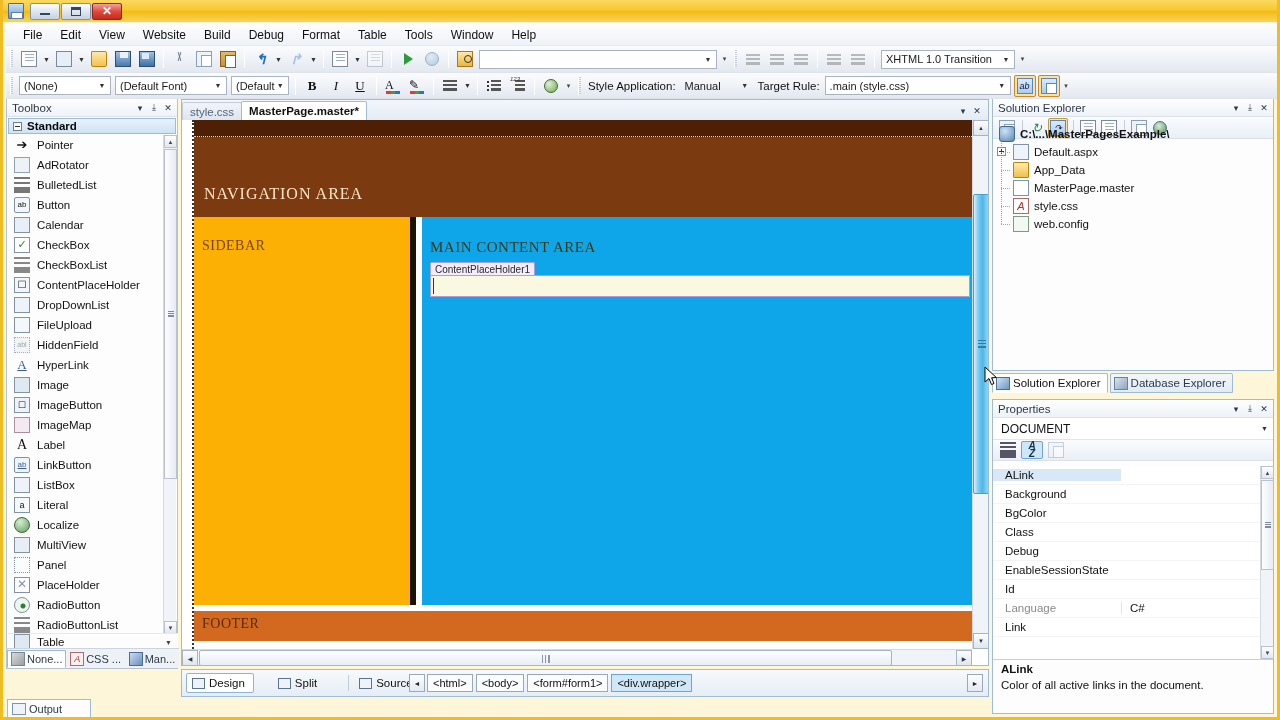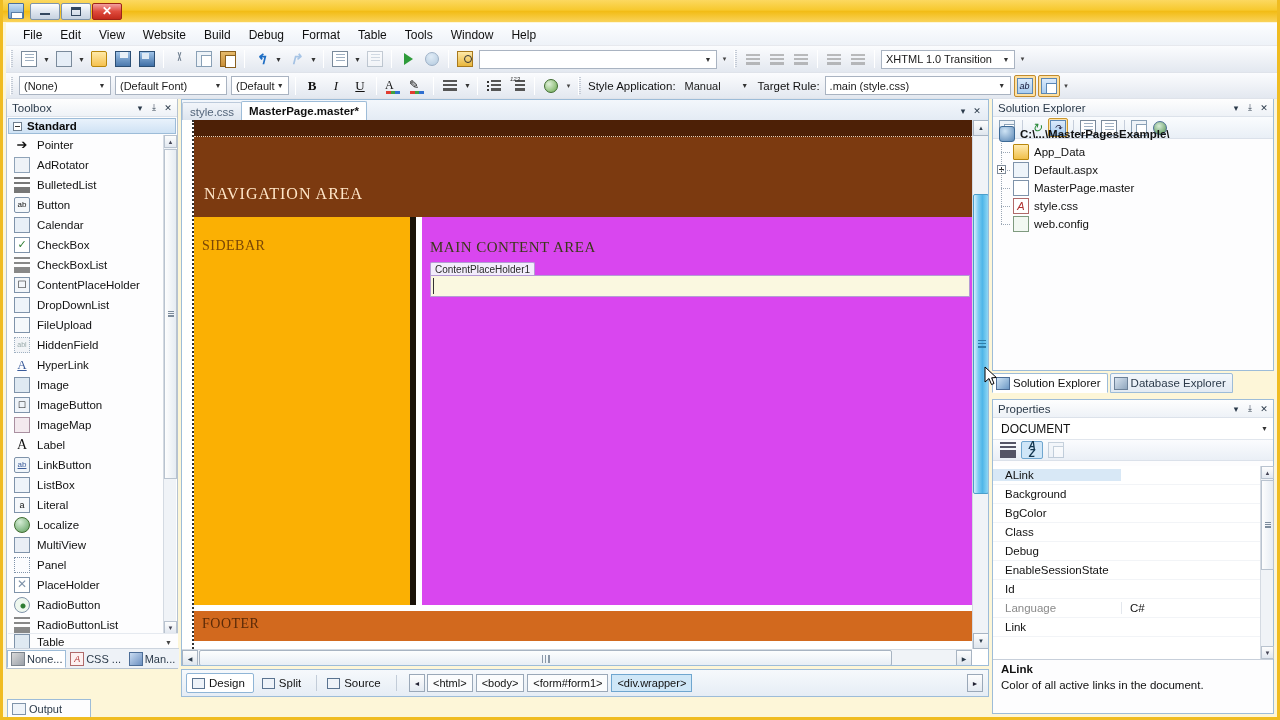--- a/index.html
+++ b/index.html
@@ -277,21 +277,21 @@
   }
   .nav-area span { position:absolute; left:10px; top:48px; }
   .sidebar-area {
     position:absolute; left:12px; top:97px; width:222px; bottom:44px;
     background:#fbb003; color:#7a4605; font-family:"Liberation Serif",serif; font-size:14px;
     letter-spacing:.5px; border-right: 6px solid #1a1207;
   }
   .sidebar-area span { position:absolute; left:8px; top:21px; }
   .main-area {
     position:absolute; left:240px; top:97px; right:0; bottom:44px;
-    background:#d946ef; color:#3a3a18; font-family:"Liberation Serif",serif; font-size:15px;text-decoration:underline;
+    background:#0ea5e9; color:#3a3a18; font-family:"Liberation Serif",serif; font-size:15px;text-decoration:underline;
   }
   .main-area > .mtitle { position:absolute; left:8px; top:22px; letter-spacing:.5px; }
   .cph-tag {
     position:absolute; left:8px; top:45px; height:13px; padding:0 4px;
     background:#f2ecfb; border:1px solid #b59bd4; border-bottom:none;
     font-family:"Liberation Sans",sans-serif; font-size:10px; color:#2a2a2a;
     display:flex; align-items:center; border-radius:2px 2px 0 0;
   }
   .cph-box {
     position:absolute; left:8px; top:58px; right:2px; height:22px;
@@ -337,21 +337,21 @@
   .hthumb:after{content:"";position:absolute;left:50%;margin-left:-4px;top:4px;width:8px;height:8px;
     background:linear-gradient(to right,#8a98a8 0 1px,transparent 1px 3px,#8a98a8 3px 4px,transparent 4px 6px,#8a98a8 6px 7px);}
 
   
   .viewbar {
     position:absolute; left:178px; bottom:20px; right:288px; height:28px;
     background:linear-gradient(to bottom,#f6f9fc,#e6edf5);
     border:1px solid #9dbcd8; display:flex; align-items:center; padding-left:4px;
   }
   .vb-btn {
-    height:20px; display:flex;align-items:center; padding:0 8px 0 5px; margin-right:2px;
+    height:20px; display:flex;align-items:center; padding:0 8px 0 5px; margin-right:18px;
     font-size:11.5px; color:#111; border:1px solid transparent; border-radius:2px;
   }
   .vb-btn.active { background:#fff; border-color:#8fb5d6; }
   .vb-btn .vi{width:13px;height:11px;margin-right:4px;flex:none;border:1px solid #5a7390;background:#eef3f9;position:relative;}
   .vb-sep{width:1px;height:16px;background:#c2ccd8;margin:0 4px;}
   .tagnav {
     position:absolute; left:400px; bottom:20px; right:288px; height:28px;
     display:flex; align-items:center; padding:8px 4px;
   }
   .tag-arrow{
@@ -904,30 +904,30 @@
       <div class="se-tbtn">
           <i class="ic-globe" style="background:radial-gradient(circle at 5px 4px,#d7ecd7,#4f8f4f);"></i>
         </div>
     </div>
     <div class="se-tree">
       <div class="se-row root">
         <span class="se-ico" style="border-radius:3px;background:radial-gradient(circle at 5px 4px,#cfe4f5,#5b87b5);border:1px solid #3d6a96;"></span>
         <span>C:\...\MasterPagesExample\</span>
       </div>
       <div class="se-row">
-        <span class="se-dash vline"></span>
-        <span class="se-ico" style="background:linear-gradient(to bottom,#ffeaaf,#f0c04a);border:1px solid #b8860b;border-radius:1px;"></span>
-        <span>App_Data</span>
-      </div>
-      <div class="se-row">
         <span class="se-dash vline">
             <i class="se-plus"></i>
           </span>
         <span class="se-ico" style="background:#eef4fa;border:1px solid #7f93aa;"></span>
         <span>Default.aspx</span>
+      </div>
+      <div class="se-row">
+        <span class="se-dash vline"></span>
+        <span class="se-ico" style="background:linear-gradient(to bottom,#ffeaaf,#f0c04a);border:1px solid #b8860b;border-radius:1px;"></span>
+        <span>App_Data</span>
       </div>
       <div class="se-row">
         <span class="se-dash vline"></span>
         <span class="se-ico" style="background:#fff;border:1px solid #7f93aa;"></span>
         <span>MasterPage.master</span>
       </div>
       <div class="se-row">
         <span class="se-dash vline"></span>
         <span class="se-ico" style="background:#fff;border:1px solid #b06a6a;color:#b03030;font-size:11px;line-height:14px;text-align:center;font-style:italic;">A</span>
         <span>style.css</span>

